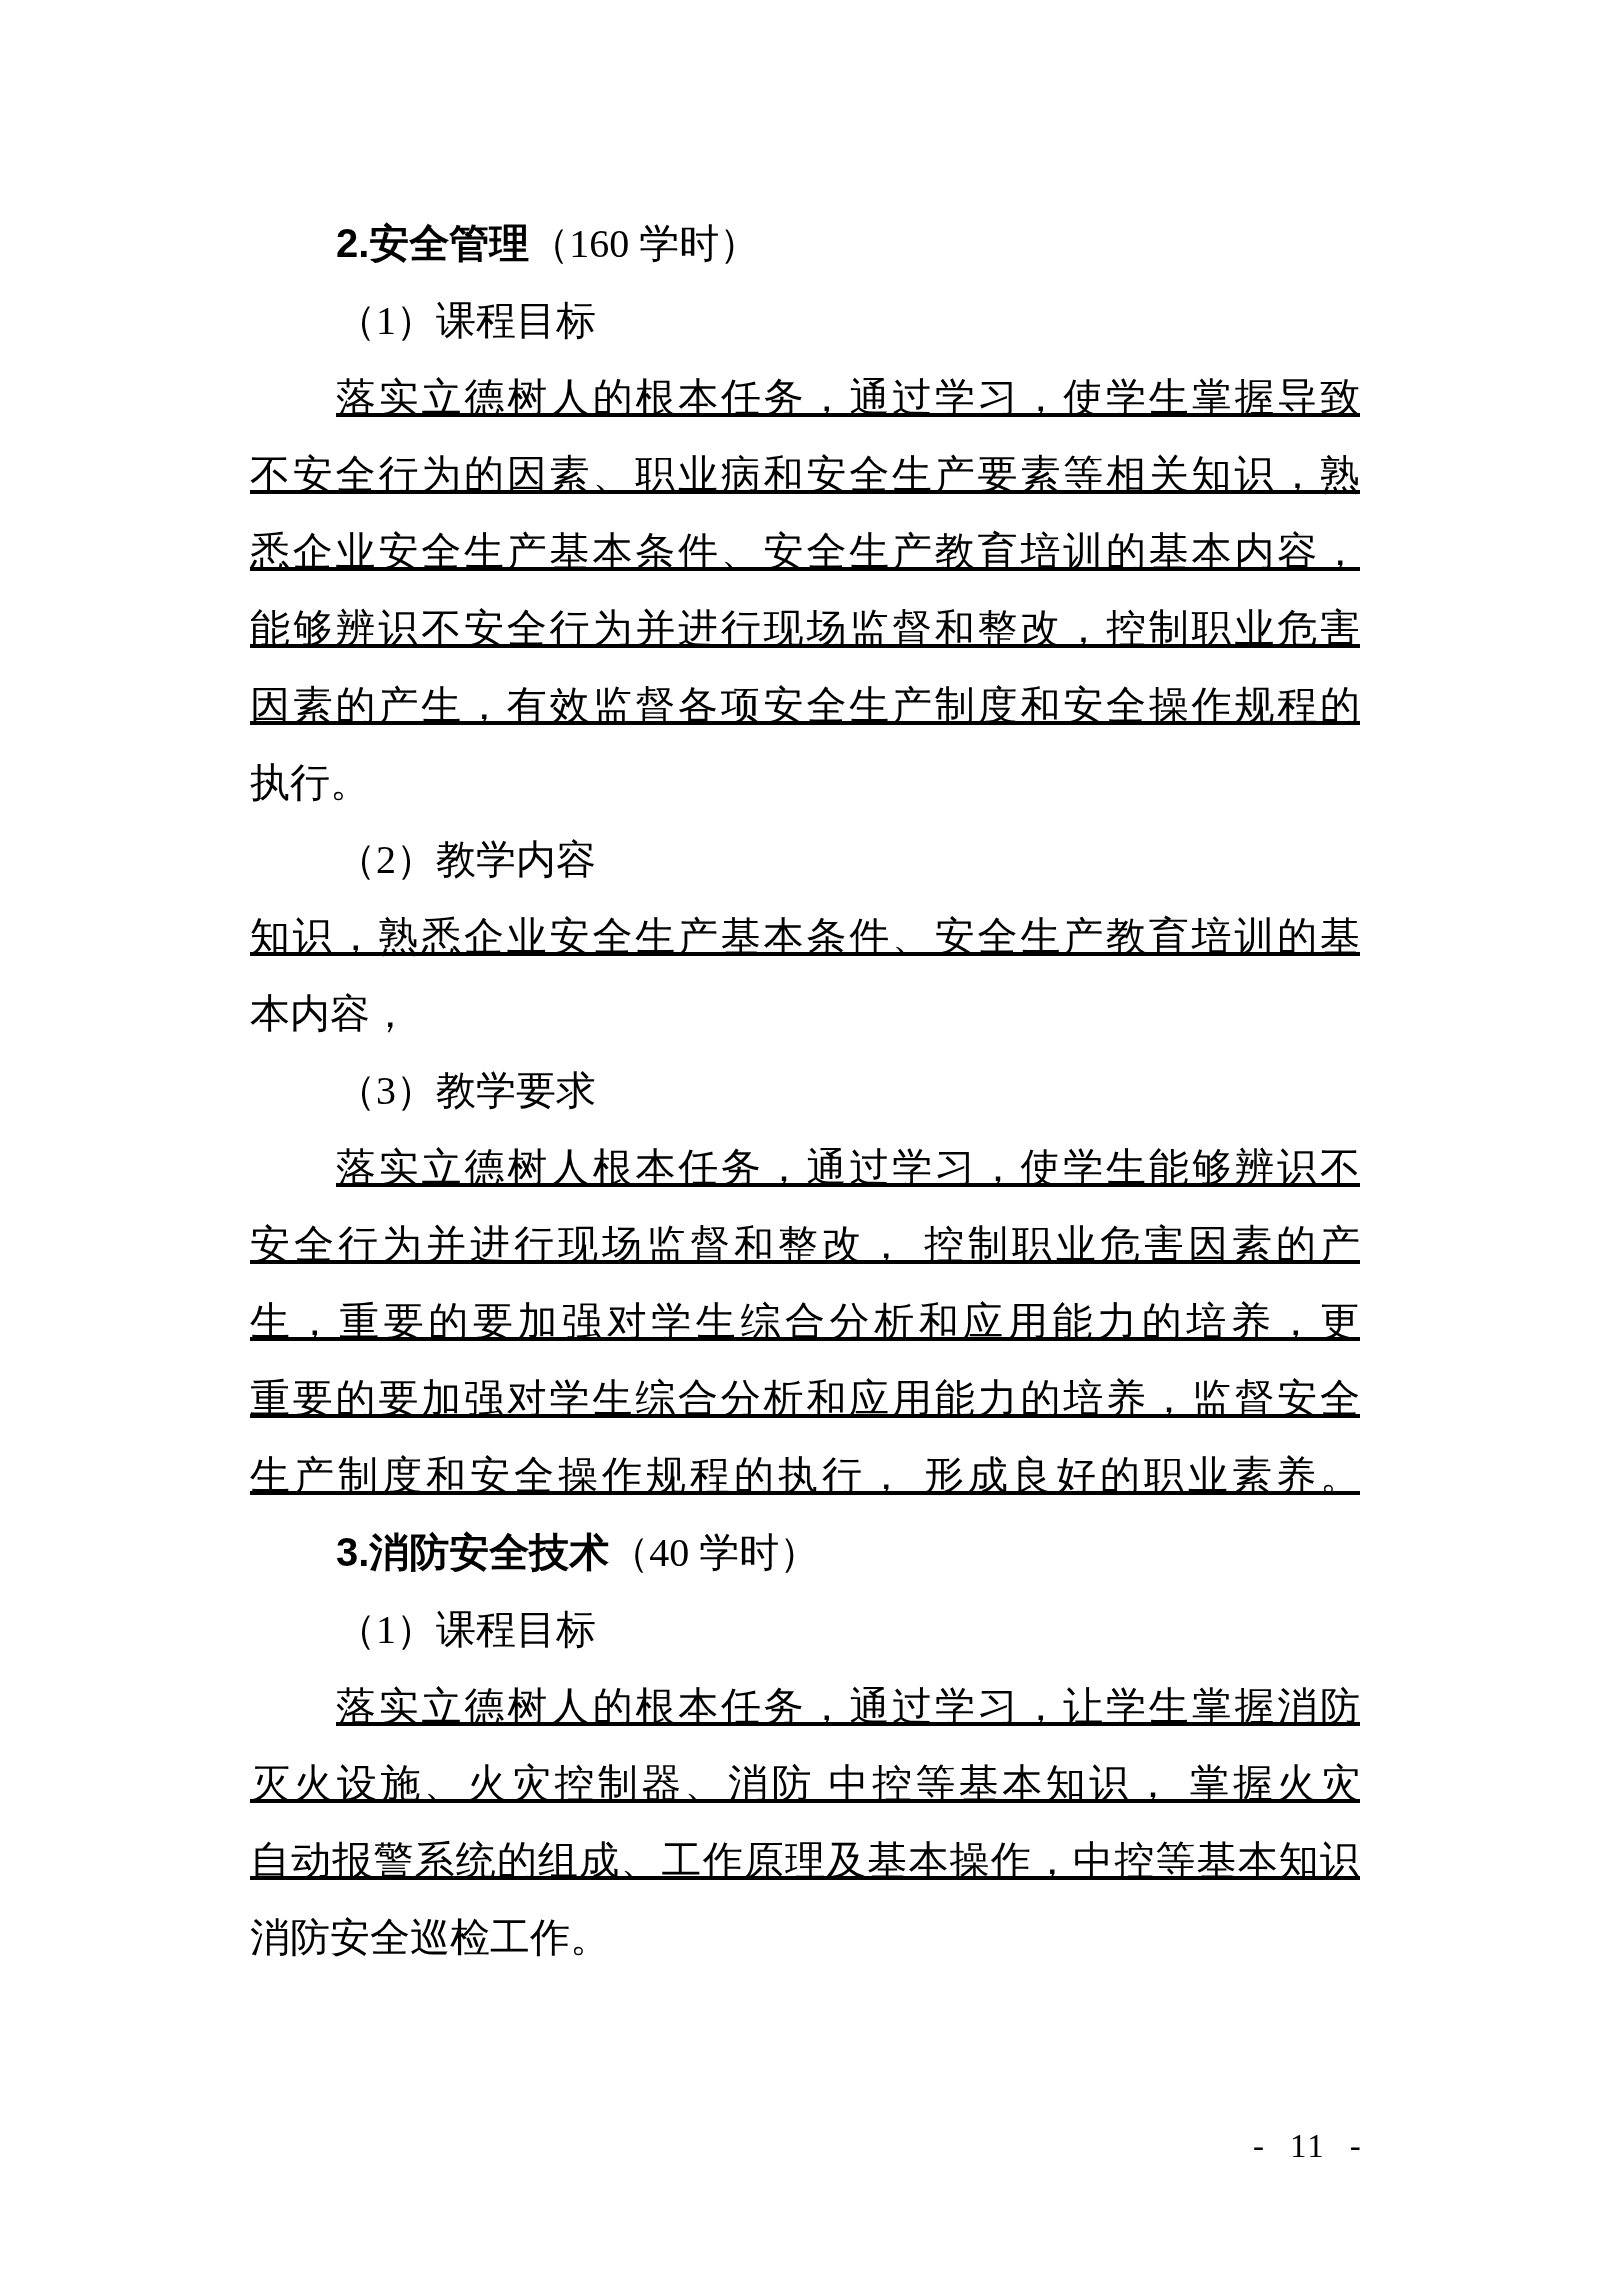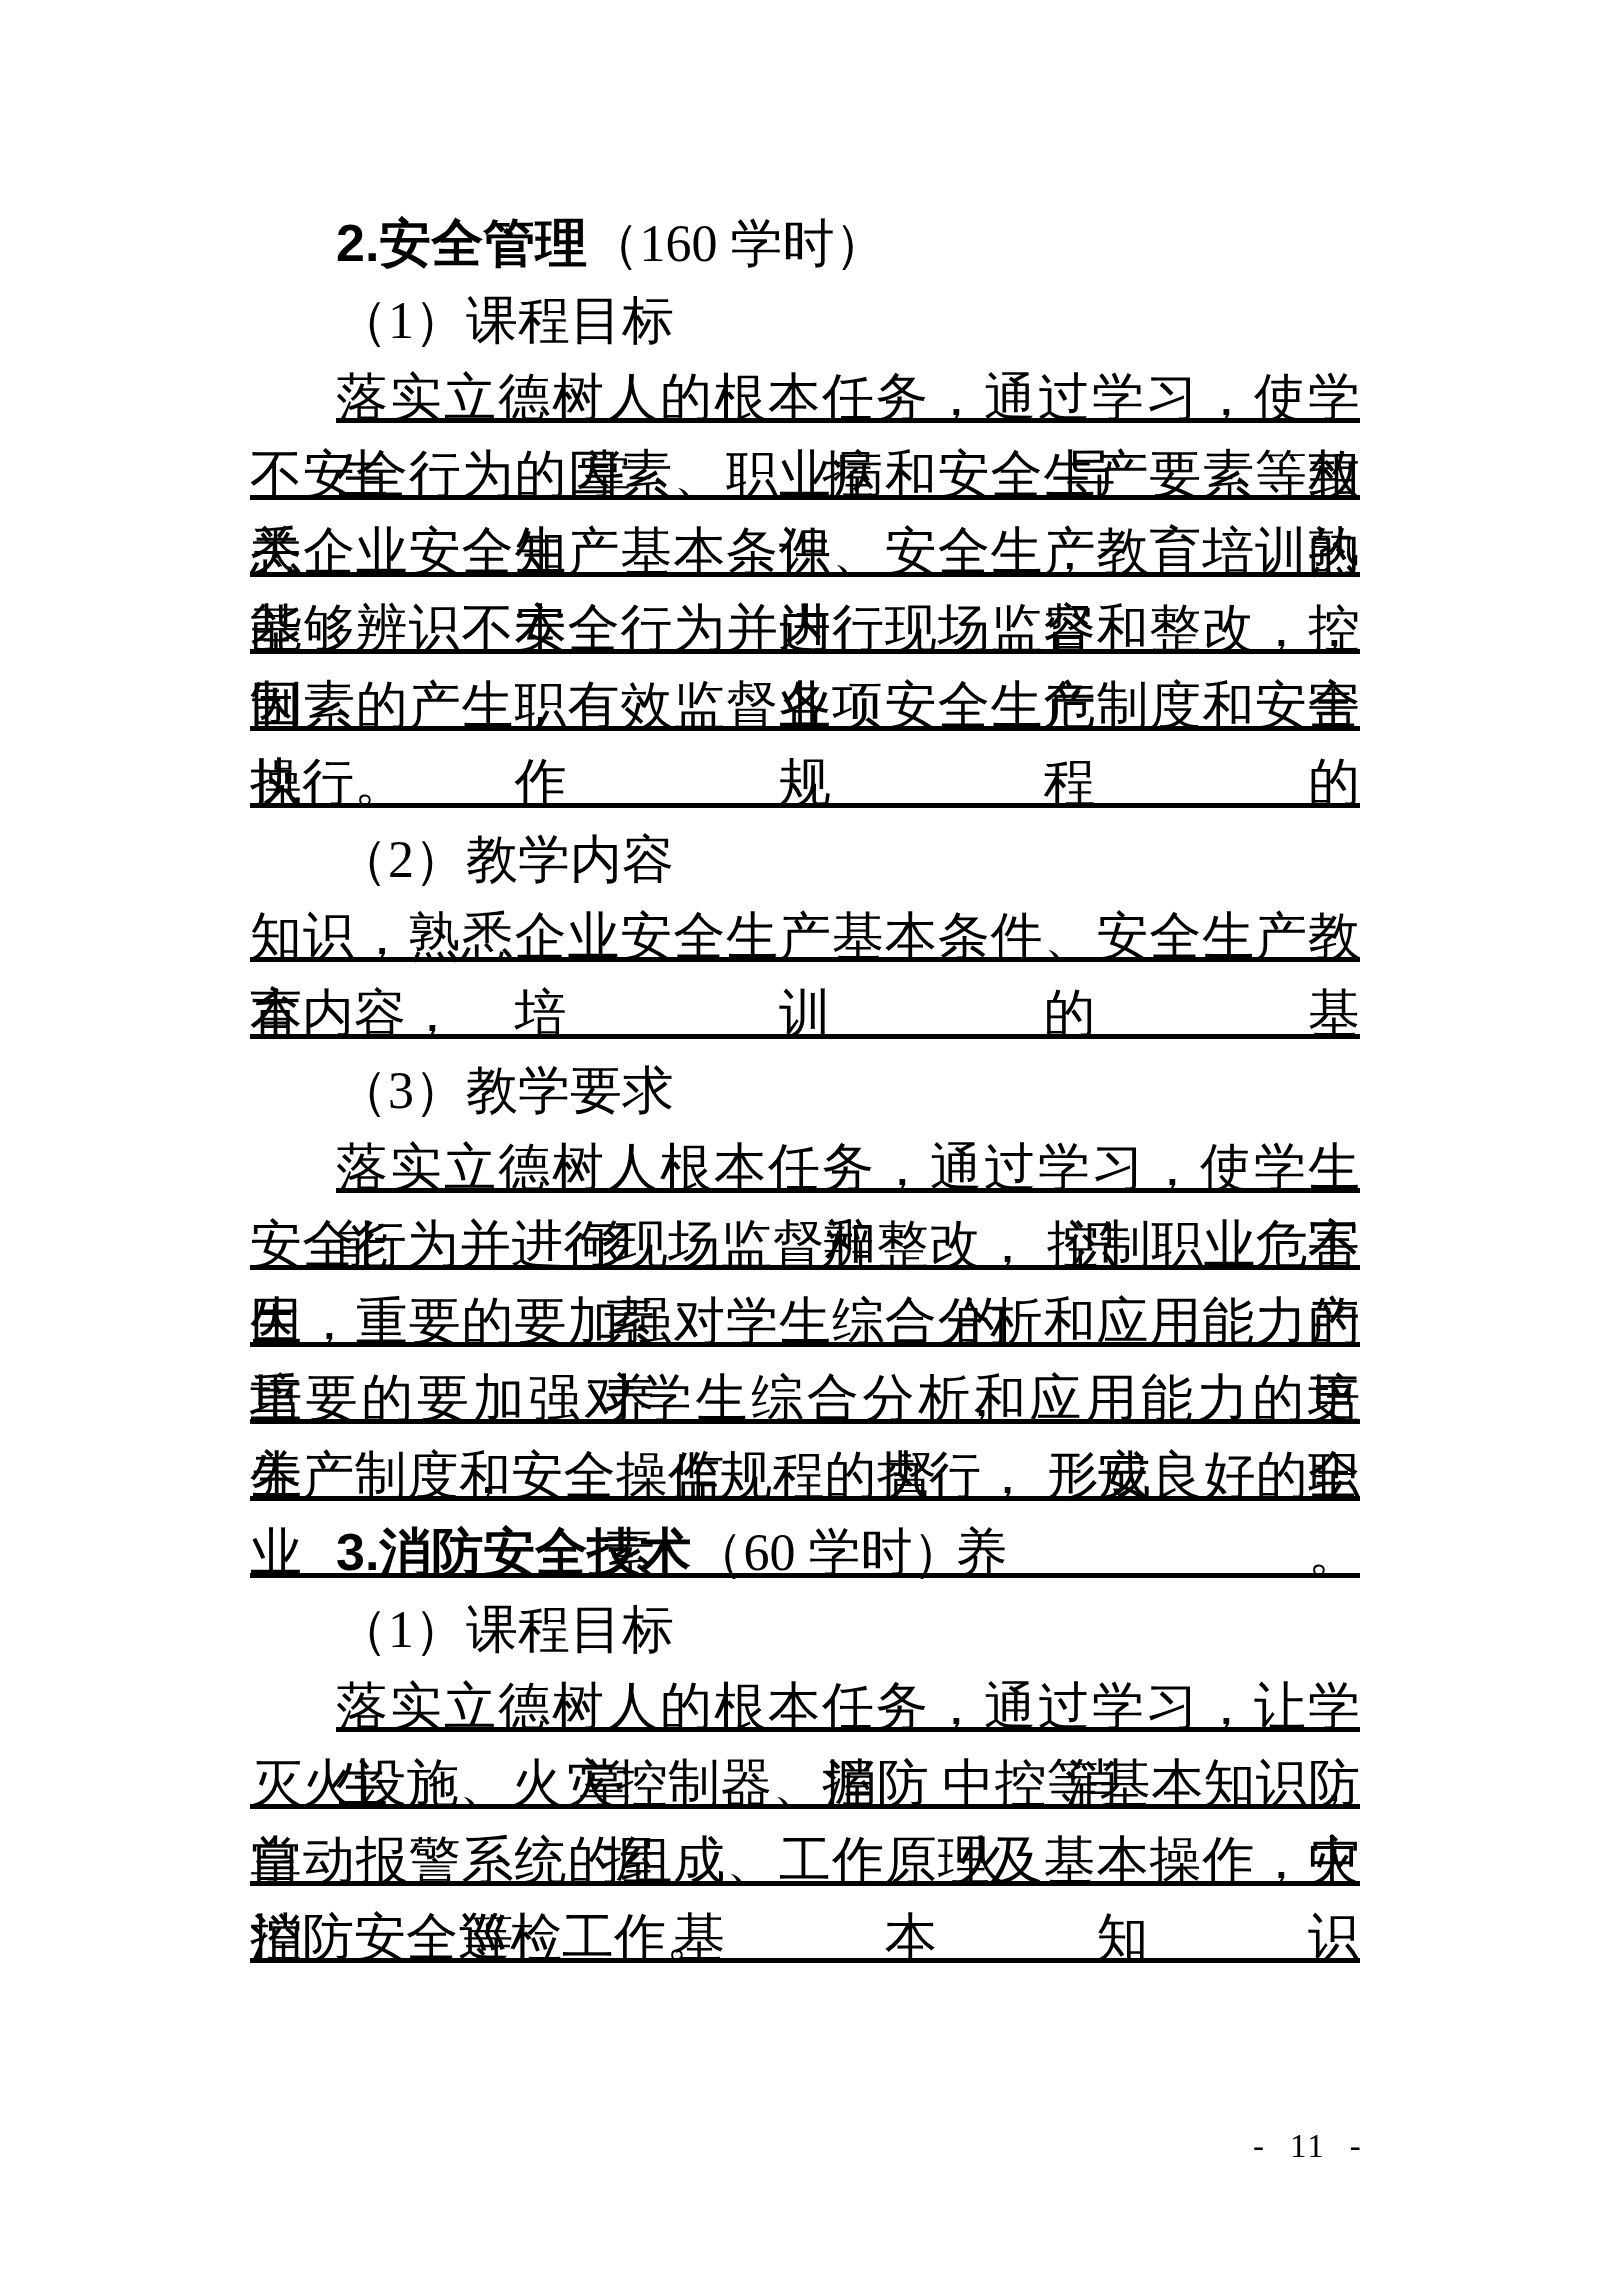--- a/index.html
+++ b/index.html
@@ -17,21 +17,21 @@
   }
   .doc {
     position: absolute;
     left: 250px;
     top: 205px;
     width: 1110px;
   }
   .line {
     height: 77px;
     line-height: 77px;
-    font-size: 52px;
+    font-size: 40px;
     white-space: nowrap;
     letter-spacing: 0;
   }
   .para-line {
     white-space: normal;
   }
   .full {
     text-align: justify;
     text-align-last: justify;
     text-decoration: underline;
@@ -83,21 +83,21 @@
   <div class="line para-line">本内容，</div>
 
   <div class="line sub indent">（3）教学要求</div>
 
   <div class="line para-line full indent">落实立德树人根本任务，通过学习，使学生能够辨识不</div>
   <div class="line para-line full">安全行为并进行现场监督和整改， 控制职业危害因素的产</div>
   <div class="line para-line full">生，重要的要加强对学生综合分析和应用能力的培养，更</div>
   <div class="line para-line full">重要的要加强对学生综合分析和应用能力的培养，监督安全</div>
   <div class="line para-line full">生产制度和安全操作规程的执行， 形成良好的职业素养。</div>
 
-  <div class="line h2 indent"><span class="bold">3.消防安全技术</span><span class="rest">（60 学时）</span></div>
+  <div class="line h2 indent"><span class="bold">3.消防安全技术</span><span class="rest">（40 学时）</span></div>
 
   <div class="line sub indent">（1）课程目标</div>
 
   <div class="line para-line full indent">落实立德树人的根本任务，通过学习，让学生掌握消防</div>
   <div class="line para-line full">灭火设施、火灾控制器、消防 中控等基本知识， 掌握火灾</div>
   <div class="line para-line full">自动报警系统的组成、工作原理及基本操作，中控等基本知识</div>
   <div class="line para-line">消防安全巡检工作。</div>
 
 </div>
 

